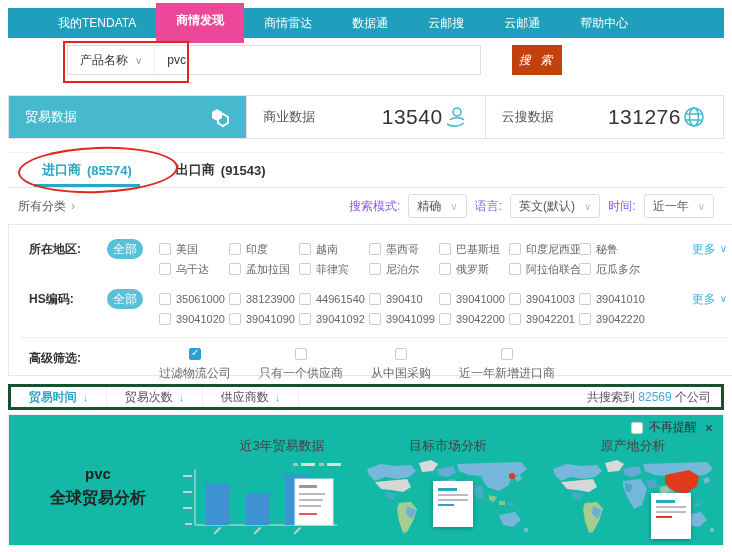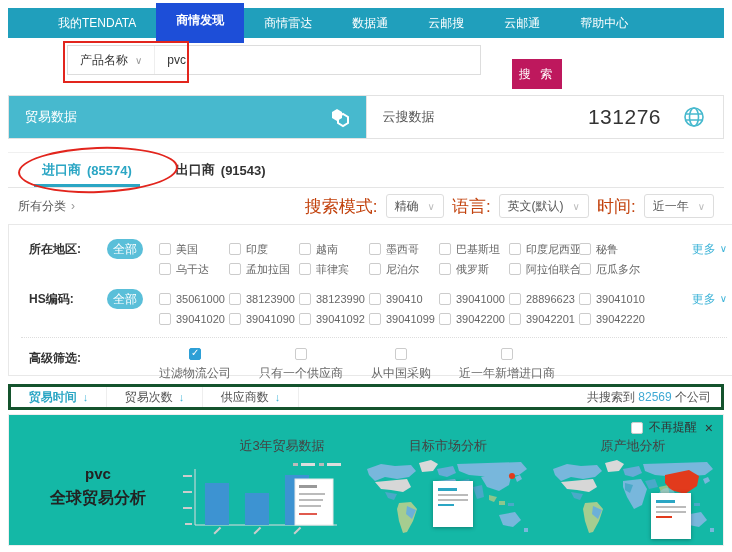--- a/index.html
+++ b/index.html
@@ -2,57 +2,57 @@
 <html><head>
 <meta charset="utf-8">
 <style>
   html,body{margin:0;padding:0;}
   body{width:732px;height:552px;position:relative;background:#fff;overflow:hidden;
        font-family:"Liberation Sans","DejaVu Sans",sans-serif;}
   
   .topnav{position:absolute;left:8px;top:8px;width:716px;height:30px;background:#209fbc;
           display:flex;align-items:stretch;padding-left:30px;box-sizing:border-box;}
   .nav-item{color:#fff;font-size:12px;line-height:30px;padding:0 20px;cursor:pointer;white-space:nowrap;}
-  .nav-item.active{background:#1d4ed8;height:40px;line-height:35px;margin-top:-5px;font-weight:bold;}
+  .nav-item.active{background:#ec4899;height:40px;line-height:35px;margin-top:-5px;font-weight:bold;}
   
   .search-input{position:absolute;left:67px;top:45px;width:414px;height:30px;background:#fff;
                 border:1px solid #ddd;box-sizing:border-box;display:flex;align-items:center;font-size:12px;}
   .search-selector{display:flex;align-items:center;gap:7px;padding:0 12px;height:100%;
                    border-right:1px solid #eee;color:#333;cursor:pointer;}
   .search-selector .chev{color:#999;font-size:10px;}
   .search-query{padding-left:12px;color:#333;}
   .annotation-rect{position:absolute;left:63px;top:41px;width:122px;height:38px;
                    border:2px solid #e2251d;pointer-events:none;z-index:6;}
-  .search-btn{position:absolute;left:512px;top:59px;width:50px;height:30px;background:#be185d;color:#fff;
-              font-size:12px;border:none;letter-spacing:3px;display:flex;align-items:center;justify-content:center;cursor:pointer;}
+  .search-btn{position:absolute;left:512px;top:45px;width:50px;height:30px;background:#c2410c;color:#fff;
+              font-size:12px;border:none;letter-spacing:3px;display:flex;align-items:center;justify-content:center;cursor:pointer;font-style:italic;}
   
   .stats{position:absolute;left:8px;top:95px;width:716px;height:44px;display:flex;
          border:1px solid #e2e2e2;box-sizing:border-box;background:#fff;}
-  .stat{flex:1;display:flex;align-items:center;padding:0 16px;gap:20px;border-left:1px solid #e2e2e2;}
+  .stat{flex:1;display:flex;align-items:center;padding:0 16px;gap:0;border-left:1px solid #e2e2e2;}
   .stat:first-child{border-left:none;}
   .stat.active{background:#47b9ce;}
   .s-label{font-size:13px;color:#555;margin-right:auto;}
   .s-value{font-size:21px;color:#333;letter-spacing:.5px;}
   .stat.active .s-label,.stat.active .s-value{color:#fff;}
   .s-icon{width:26px;height:26px;flex:none;}
   
   .tabs{position:absolute;left:8px;top:152px;width:716px;height:36px;background:#fff;border-top:1px solid #f0f0f0;
         border-bottom:1px solid #e5e5e5;display:flex;align-items:stretch;padding-left:34px;box-sizing:border-box;gap:44px;}
   .tab{display:flex;align-items:center;gap:6px;font-size:13px;font-weight:bold;color:#333;position:relative;cursor:pointer;}
   .tab.active{color:#2ba6c4;}
   .tab.active::after{content:"";position:absolute;left:-8px;right:-8px;bottom:0;height:3px;background:#2ba6c4;}
   .annotation-ellipse{position:absolute;left:18px;top:147px;width:156px;height:42px;border:2px solid #e2251d;
                       border-radius:50%;transform:rotate(-2deg);pointer-events:none;z-index:6;}
   
   .toolbar{position:absolute;left:8px;top:193px;width:716px;height:26px;display:flex;align-items:center;
            box-sizing:border-box;padding:0 10px;}
   .cat-link{font-size:12px;color:#555;display:flex;gap:5px;align-items:center;cursor:pointer;}
   .cat-link .chev{color:#999;}
   .opts{margin-left:auto;display:flex;align-items:center;gap:8px;}
-  .opt-label{font-size:17px;color:#c2410c;}
+  .opt-label{font-size:12px;color:#8b5cf6;}
   .select{border:1px solid #ddd;border-radius:3px;height:22px;display:flex;align-items:center;gap:9px;
           padding:0 8px;font-size:12px;color:#555;background:#fff;cursor:pointer;}
   .select .chev{color:#bbb;font-size:10px;}
   
   .filter-card{position:absolute;left:8px;top:224px;width:732px;height:152px;background:#fff;
                border:1px solid #e8e8e8;box-sizing:border-box;padding:14px 12px 0 20px;}
   .f-row{display:flex;align-items:flex-start;}
   .f-label{width:78px;font-size:12px;font-weight:bold;color:#333;line-height:20px;flex:none;}
   .all-btn{width:36px;height:20px;background:#5abfd9;color:#fff;font-size:12px;border:none;border-radius:10px;
            margin-right:16px;line-height:20px;text-align:center;flex:none;cursor:pointer;padding:0;}
@@ -130,20 +130,31 @@
   <div class="stat active">
     <span class="s-label">贸易数据</span>
     <span class="s-icon">
       <svg viewBox="0 0 26 26" width="26" height="26">
         <polygon points="8,8 13,5 18,8 18,14 13,17 8,14" fill="#fff"></polygon>
         <polygon points="14,13 19,10 24,13 24,19 19,22 14,19" fill="none" stroke="#fff" stroke-width="2"></polygon>
       </svg>
     </span>
   </div>
   <div class="stat">
+    <span class="s-label">商业数据</span>
+    <span class="s-value">13540</span>
+    <span class="s-icon">
+      <svg viewBox="0 0 26 26" width="26" height="26" fill="none" stroke="#47b9ce" stroke-width="1.6">
+        <circle cx="14" cy="8" r="4"></circle>
+        <path d="M7,16 c3,-3 11,-3 14,0"></path>
+        <path d="M4,20 c4,3 12,3 17,-1"></path>
+      </svg>
+    </span>
+  </div>
+  <div class="stat">
     <span class="s-label">云搜数据</span>
     <span class="s-value">131276</span>
     <span class="s-icon">
       <svg viewBox="0 0 26 26" width="26" height="26" fill="none" stroke="#47b9ce" stroke-width="1.6">
         <circle cx="13" cy="13" r="9"></circle>
         <ellipse cx="13" cy="13" rx="4.5" ry="9"></ellipse>
         <path d="M4.5,10 h17 M4.5,16 h17"></path>
       </svg>
     </span>
   </div>
@@ -279,36 +290,36 @@
           <span>35061000</span>
         </label>
 
         <label class="chk">
           <span class="box"></span>
           <span>38123900</span>
         </label>
 
         <label class="chk">
           <span class="box"></span>
-          <span>38123990</span>
+          <span>44961540</span>
         </label>
 
         <label class="chk">
           <span class="box"></span>
           <span>390410</span>
         </label>
 
         <label class="chk">
           <span class="box"></span>
           <span>39041000</span>
         </label>
 
         <label class="chk">
           <span class="box"></span>
-          <span>28896623</span>
+          <span>39041003</span>
         </label>
 
         <label class="chk">
           <span class="box"></span>
           <span>39041010</span>
         </label>
 
         <label class="chk">
           <span class="box"></span>
           <span>39041020</span>

